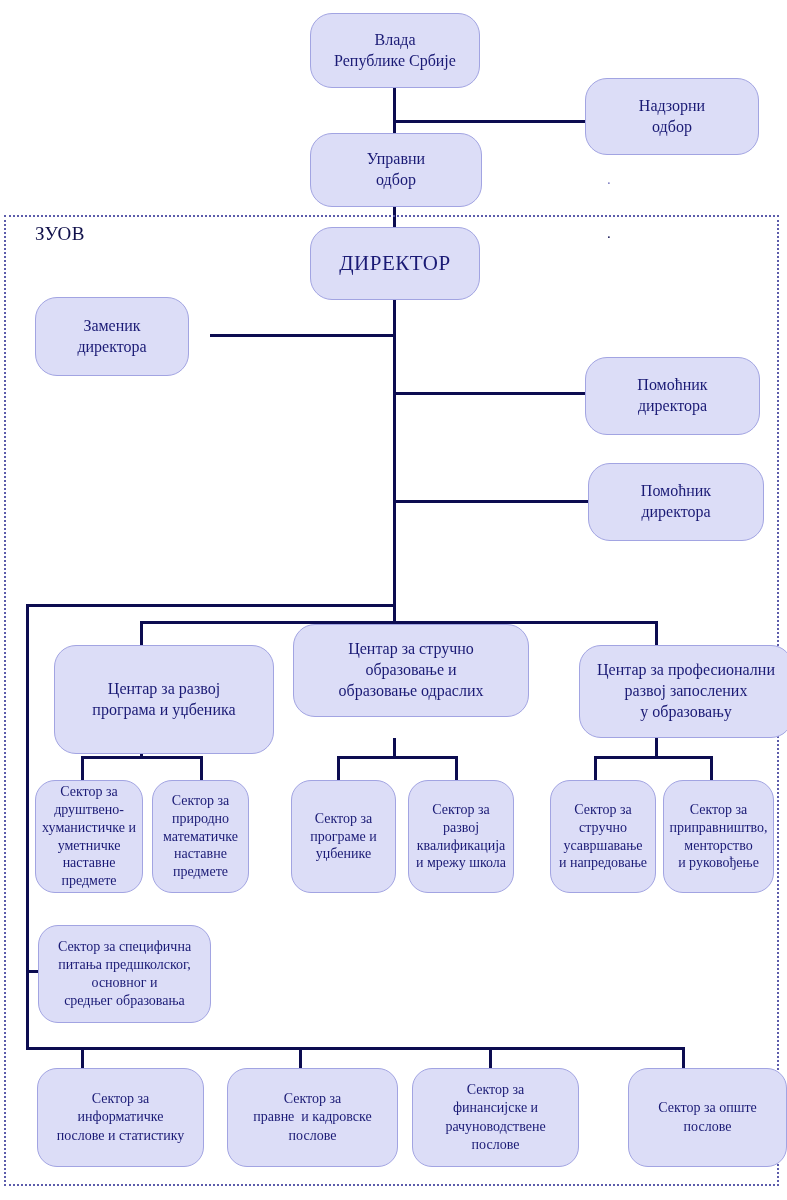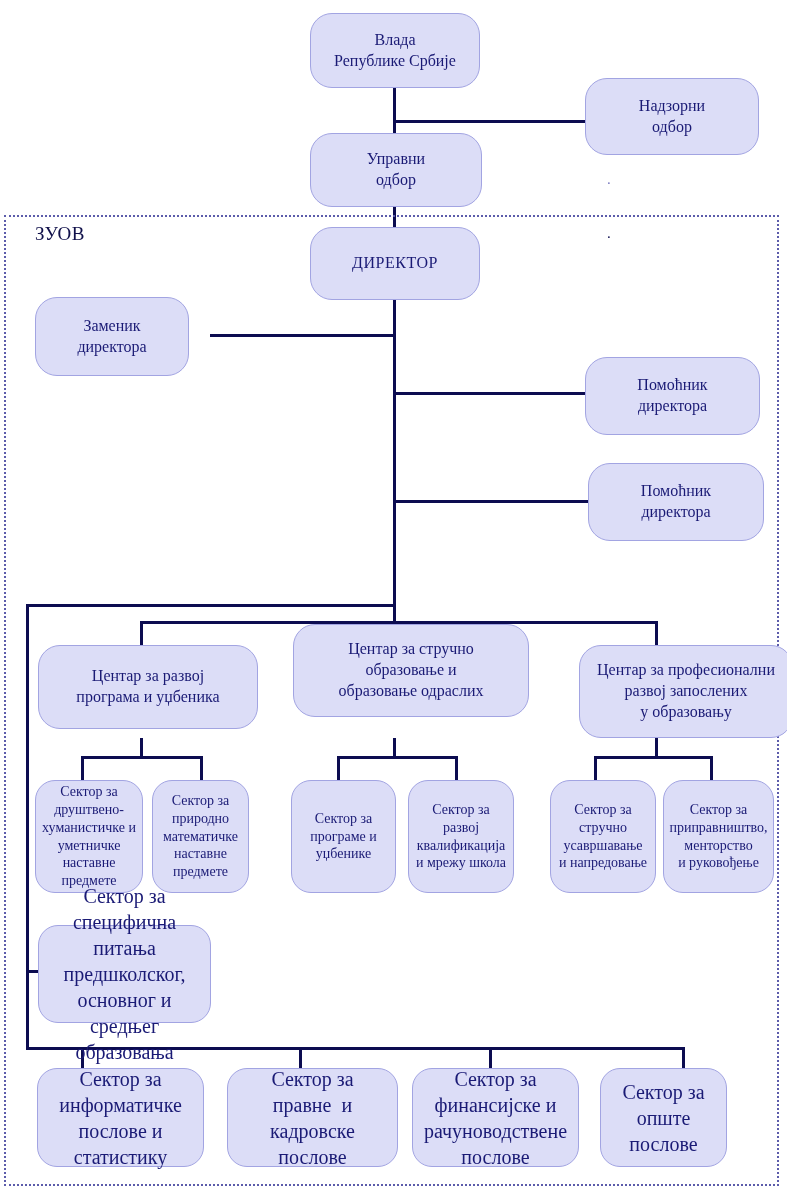--- a/index.html
+++ b/index.html
@@ -21,22 +21,22 @@
     display:flex;
     align-items:center;
     justify-content:center;
     text-align:center;
     white-space:pre-wrap;
     font-size:16px;
     line-height:1.3;
     padding:3px 4px;
   }
   .sm{font-size:14px;line-height:1.27;border-radius:20px;}
-  .md{font-size:20px;line-height:1.3;border-radius:20px;}
-  .director{font-size:16px;letter-spacing:.5px;}
+  .md{font-size:14px;line-height:1.3;border-radius:20px;}
+  .director{font-size:21px;letter-spacing:.5px;}
   
   .ln{position:absolute;background:#0c0c50;}
   .h{height:3px;}
   .v{width:3px;}
   
   .frame{
     position:absolute;left:4px;top:215px;width:775px;height:971px;
     border:2.5px dotted #5c5cab;box-sizing:border-box;
   }
   .frame-label{
@@ -94,21 +94,21 @@
 одбор</div>
   <div class="box" style="left:310px;top:133px;width:172px;height:74px">Управни
 одбор</div>
   <div class="box director" style="left:310px;top:227px;width:170px;height:73px">ДИРЕКТОР</div>
   <div class="box" style="left:35px;top:297px;width:154px;height:79px">Заменик
 директора</div>
   <div class="box" style="left:585px;top:357px;width:175px;height:78px">Помоћник
 директора</div>
   <div class="box" style="left:588px;top:463px;width:176px;height:78px">Помоћник
 директора</div>
-  <div class="box" style="left:38px;top:645px;width:220px;height:84px">Центар за развој
+  <div class="box" style="left:54px;top:645px;width:220px;height:109px">Центар за развој
 програма и уџбеника</div>
   <div class="box" style="left:293px;top:624px;width:236px;height:93px">Центар за стручно
 образовање и
 образовање одраслих</div>
   <div class="box" style="left:579px;top:645px;width:214px;height:93px">Центар за професионални
 развој запослених
 у образовању</div>
   <div class="box sm" style="left:35px;top:780px;width:108px;height:113px">Сектор за
 друштвено-
 хуманистичке и
@@ -142,16 +142,16 @@
   <div class="box md" style="left:37px;top:1068px;width:167px;height:99px">Сектор за
 информатичке
 послове и статистику</div>
   <div class="box md" style="left:227px;top:1068px;width:171px;height:99px">Сектор за
 правне  и кадровске
 послове</div>
   <div class="box md" style="left:412px;top:1068px;width:167px;height:99px">Сектор за
 финансијске и
 рачуноводствене
 послове</div>
-  <div class="box md" style="left:600px;top:1068px;width:127px;height:99px">Сектор за опште
+  <div class="box md" style="left:628px;top:1068px;width:159px;height:99px">Сектор за опште
 послове</div>
 
 </div>
 
 </body></html>

